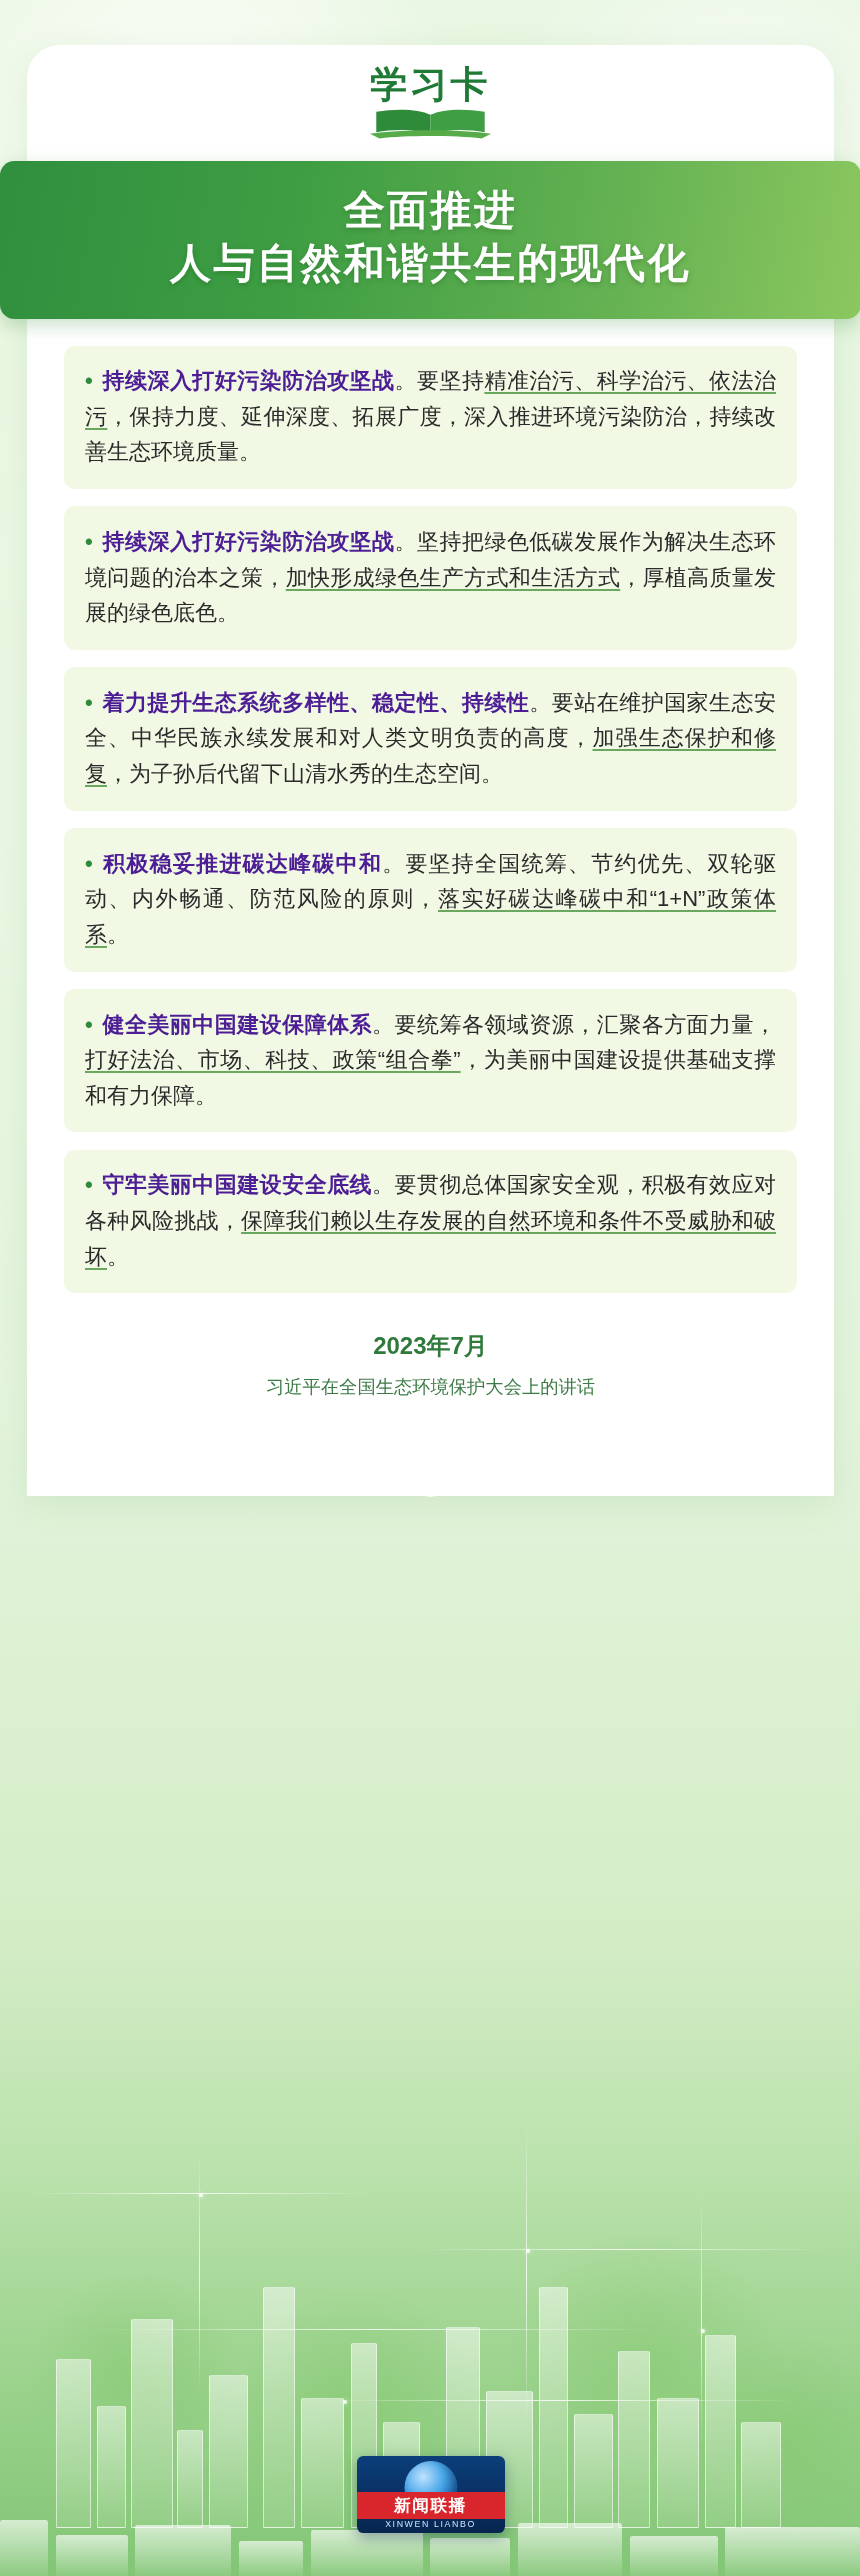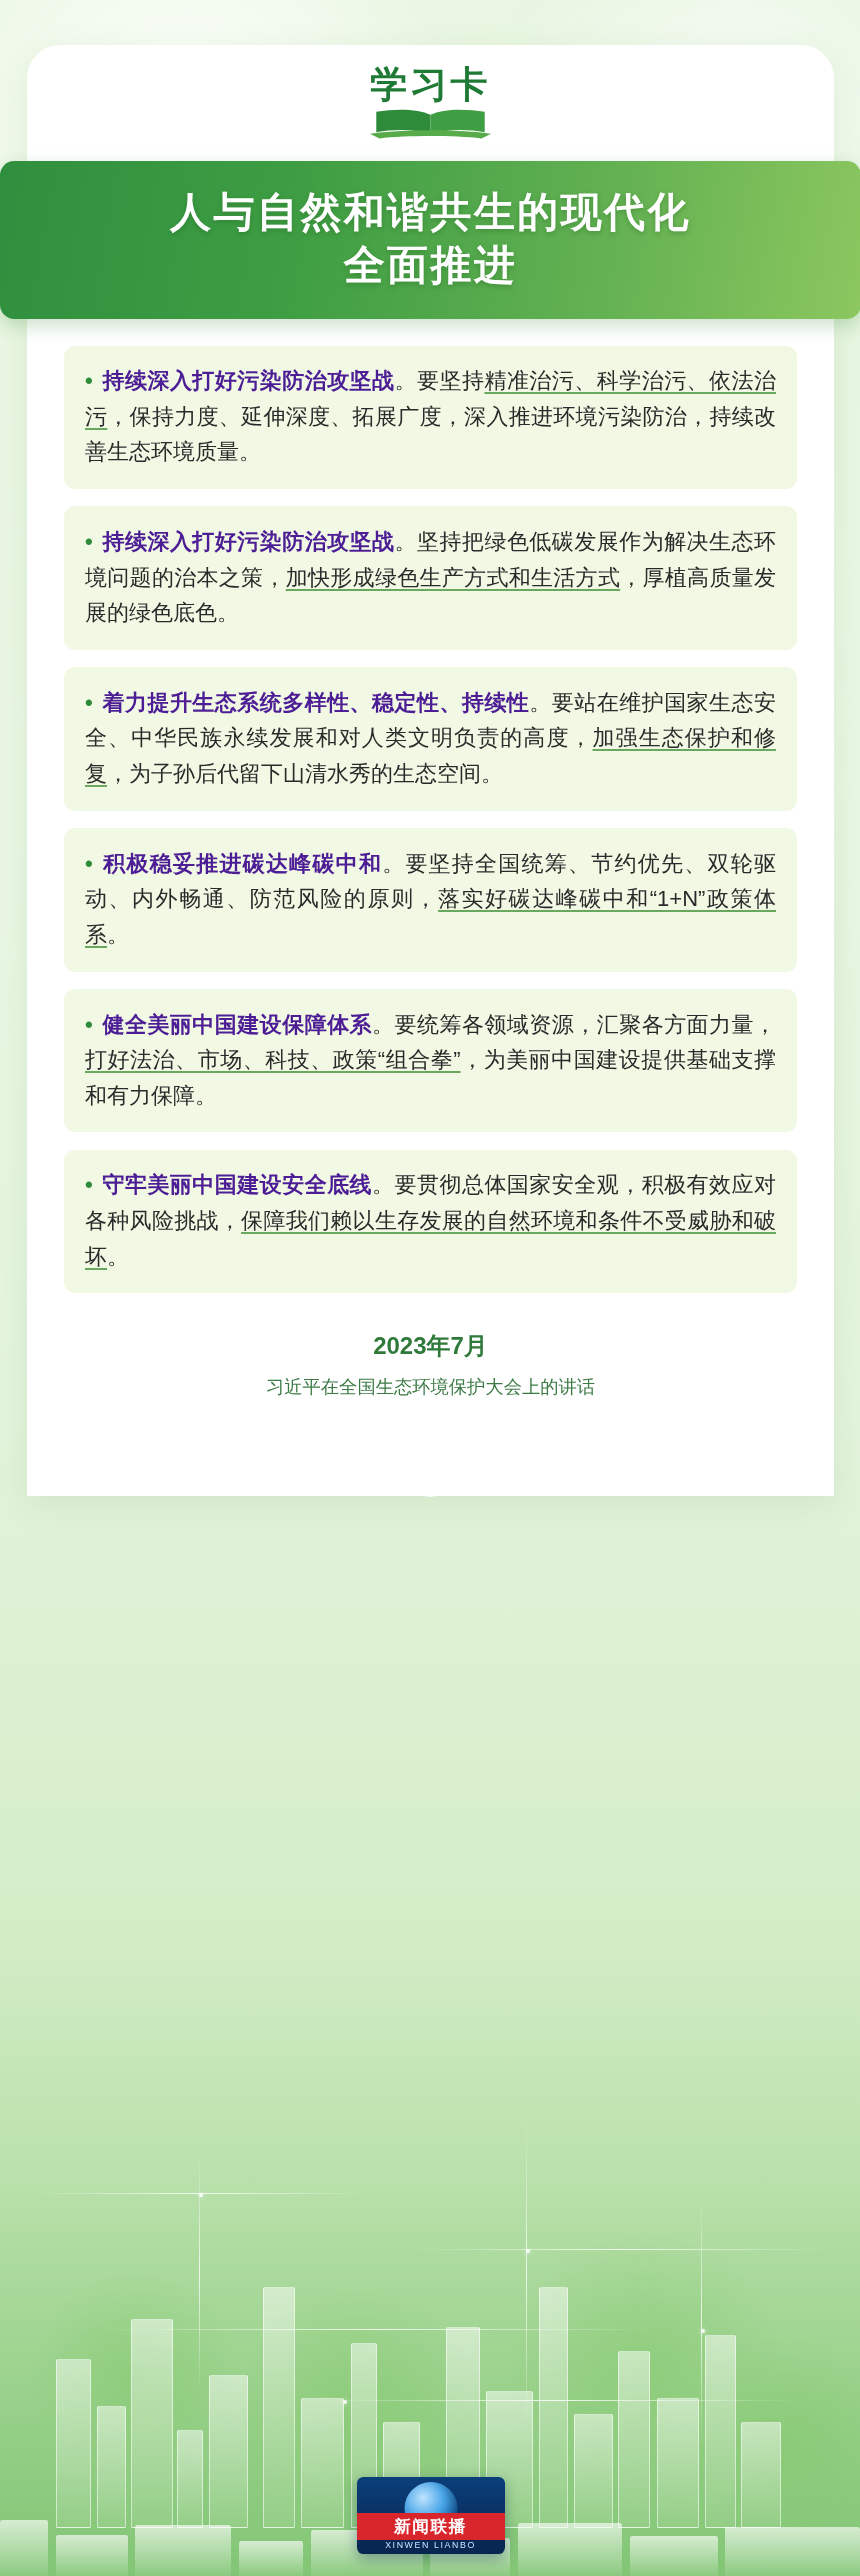--- a/index.html
+++ b/index.html
@@ -192,21 +192,21 @@
   .card-footer .src {
     font-size: 18.3px;
     color: #3c7b45;
   }
 
   
   .badge {
     position: absolute;
     left: 50%;
     transform: translateX(-50%);
-    bottom: 22px;
+    bottom: 43px;
     width: 148px;
     height: 77px;
     border-radius: 6.4px;
     background: linear-gradient(180deg, #0b3f7a 0%, #0a2f63 55%, #07264f 100%);
     box-shadow: 0 4.8px 14.3px rgba(10,40,80,0.35);
     overflow: hidden;
     display: flex;
     align-items: flex-end;
     justify-content: flex-end;
   }
@@ -313,22 +313,22 @@
       <div class="logo-sub">
         <svg class="logo-book" width="135" height="33" viewBox="0 0 170 42" xmlns="http://www.w3.org/2000/svg">
           <path d="M85 10 C70 2, 40 2, 16 6 L16 32 C40 28, 70 28, 85 36 Z" fill="#2e8b3a"></path>
           <path d="M85 10 C100 2, 130 2, 154 6 L154 32 C130 28, 100 28, 85 36 Z" fill="#3f9e43"></path>
           <path d="M8 34 C45 28, 125 28, 162 34 L150 40 C115 36, 55 36, 20 40 Z" fill="#58ab49"></path>
         </svg>
       </div>
     </div>
 
     <div class="banner">
+      <div class="banner-line l1">全面推进</div>
       <div class="banner-line l2">人与自然和谐共生的现代化</div>
-      <div class="banner-line l1">全面推进</div>
     </div>
 
     <div class="points">
 
       <div class="point">
         <p>
           <span class="bullet">•</span>
           <span class="lead">持续深入打好污染防治攻坚战</span><span>。要坚持</span><span class="uline">精准治污、科学治污、依法治污</span><span>，保持力度、延伸深度、拓展广度，深入推进环境污染防治，持续改善生态环境质量。</span>
         </p>
       </div>

